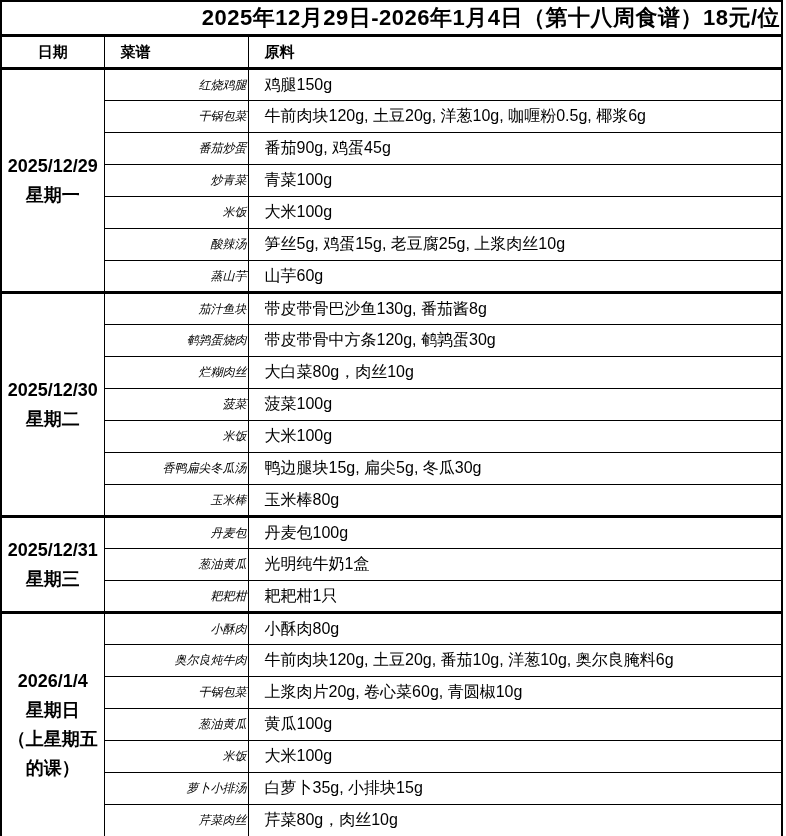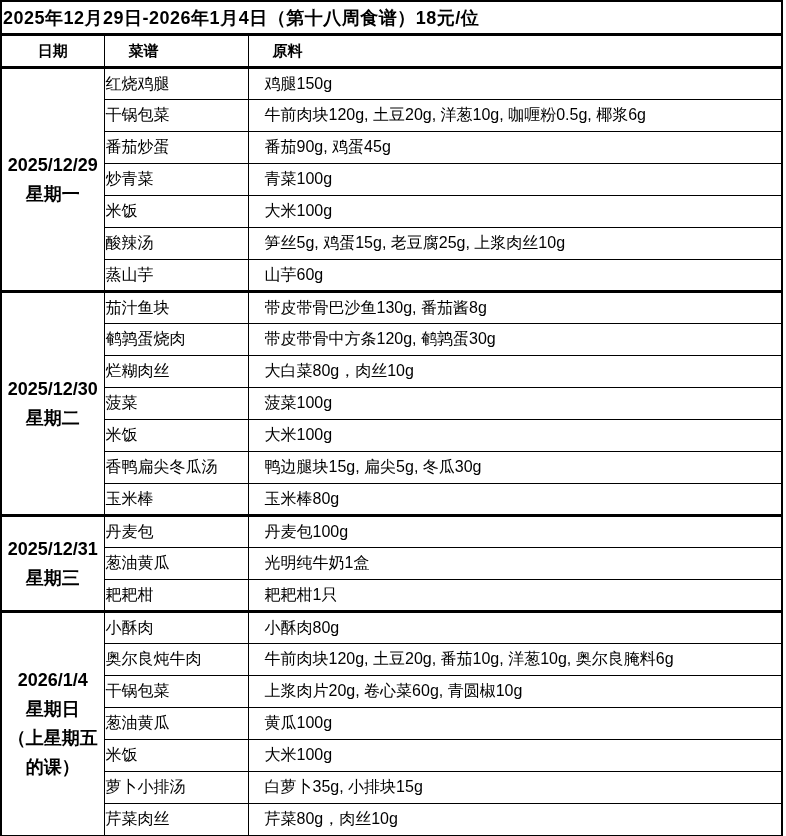--- a/index.html
+++ b/index.html
@@ -24,48 +24,49 @@
   td, th {
     border: 1px solid #000000;
     overflow: hidden;
     white-space: nowrap;
     vertical-align: middle;
     background: #ffffff;
   }
 
   tr.title-row td {
     height: 29px;
-    text-align: left;
+    text-align: right;
     font-weight: bold;
-    font-size: 18px;
+    font-size: 22px;
     border-bottom: 3px solid #000000;
     letter-spacing: 0.5px;
   }
   tr.header-row th {
     height: 28px;
     font-weight: bold;
     font-size: 15px;
     border-bottom: 3px solid #000000;
   }
   th.h-date { text-align: center; }
-  th.h-dish, th.h-ing { text-align: left; padding-left: 24px; }
+  th.h-dish, th.h-ing { text-align: left; padding-left: 16px; }
 
   tr.meal-row { height: 32px; }
   tr.blk td { border-top: 3px solid #000000; }
 
   td.date-cell {
     text-align: center;
     font-size: 18px;
     line-height: 29px;
   }
   td.date-cell .dl { display: block; font-weight: bold; }
 
   td.dish-cell {
-    text-align: left;
-    font-size: 16px;
+    text-align: right;
+    font-size: 12px;
+    font-style: italic;
   }
   td.ing-cell {
     text-align: left;
     font-size: 16px;
     padding-left: 16px;
   }
 </style>
 </head>
 <body>
 

